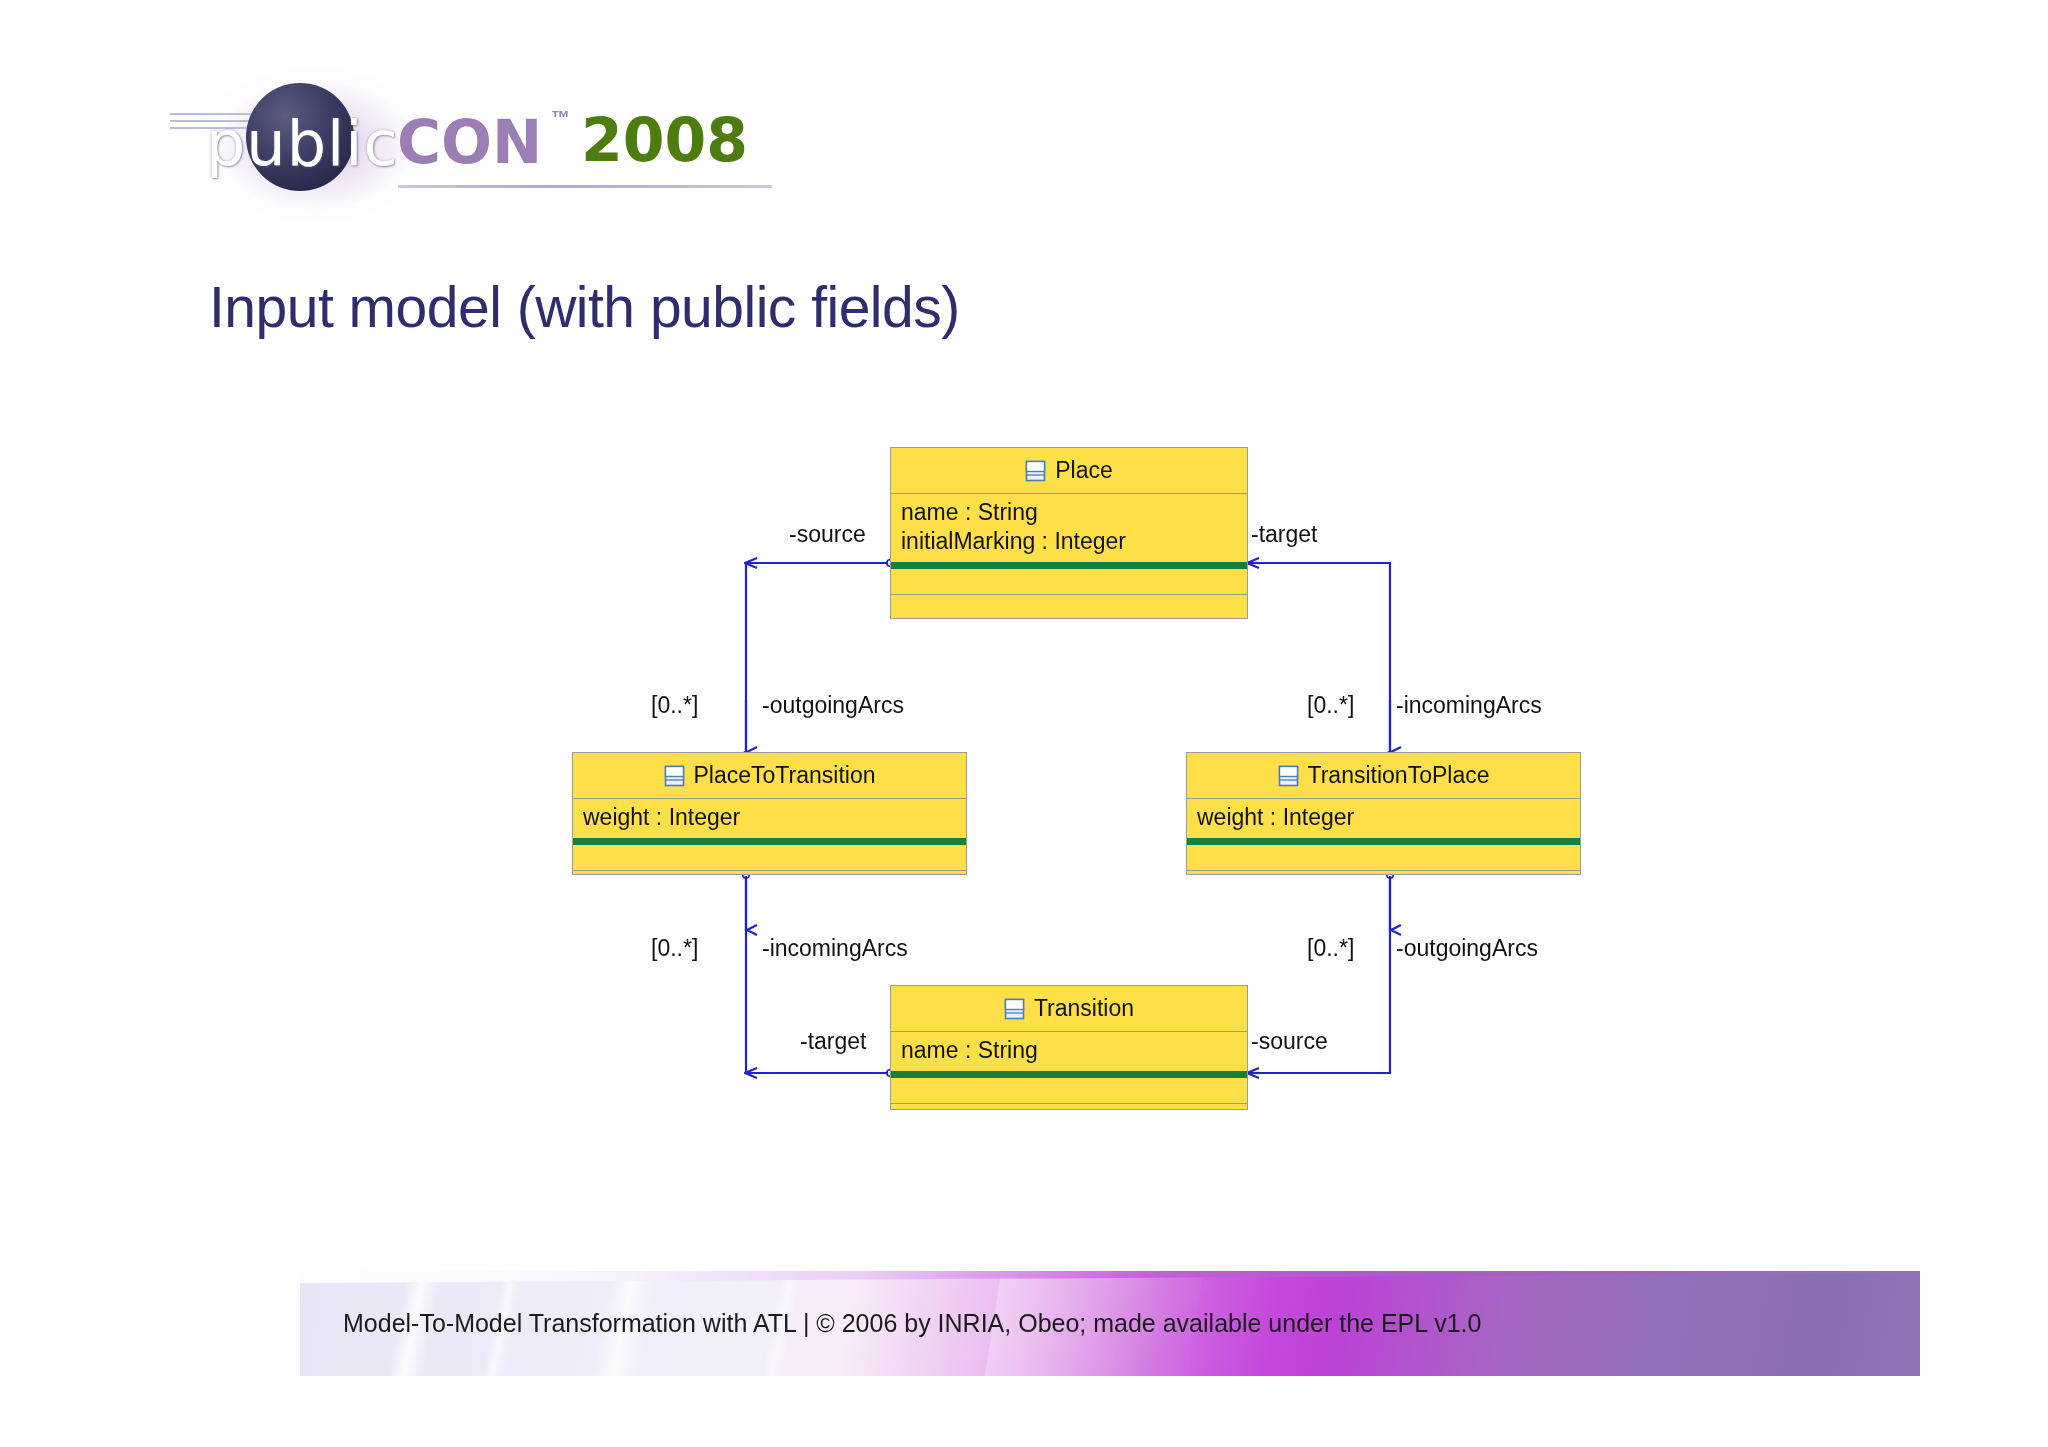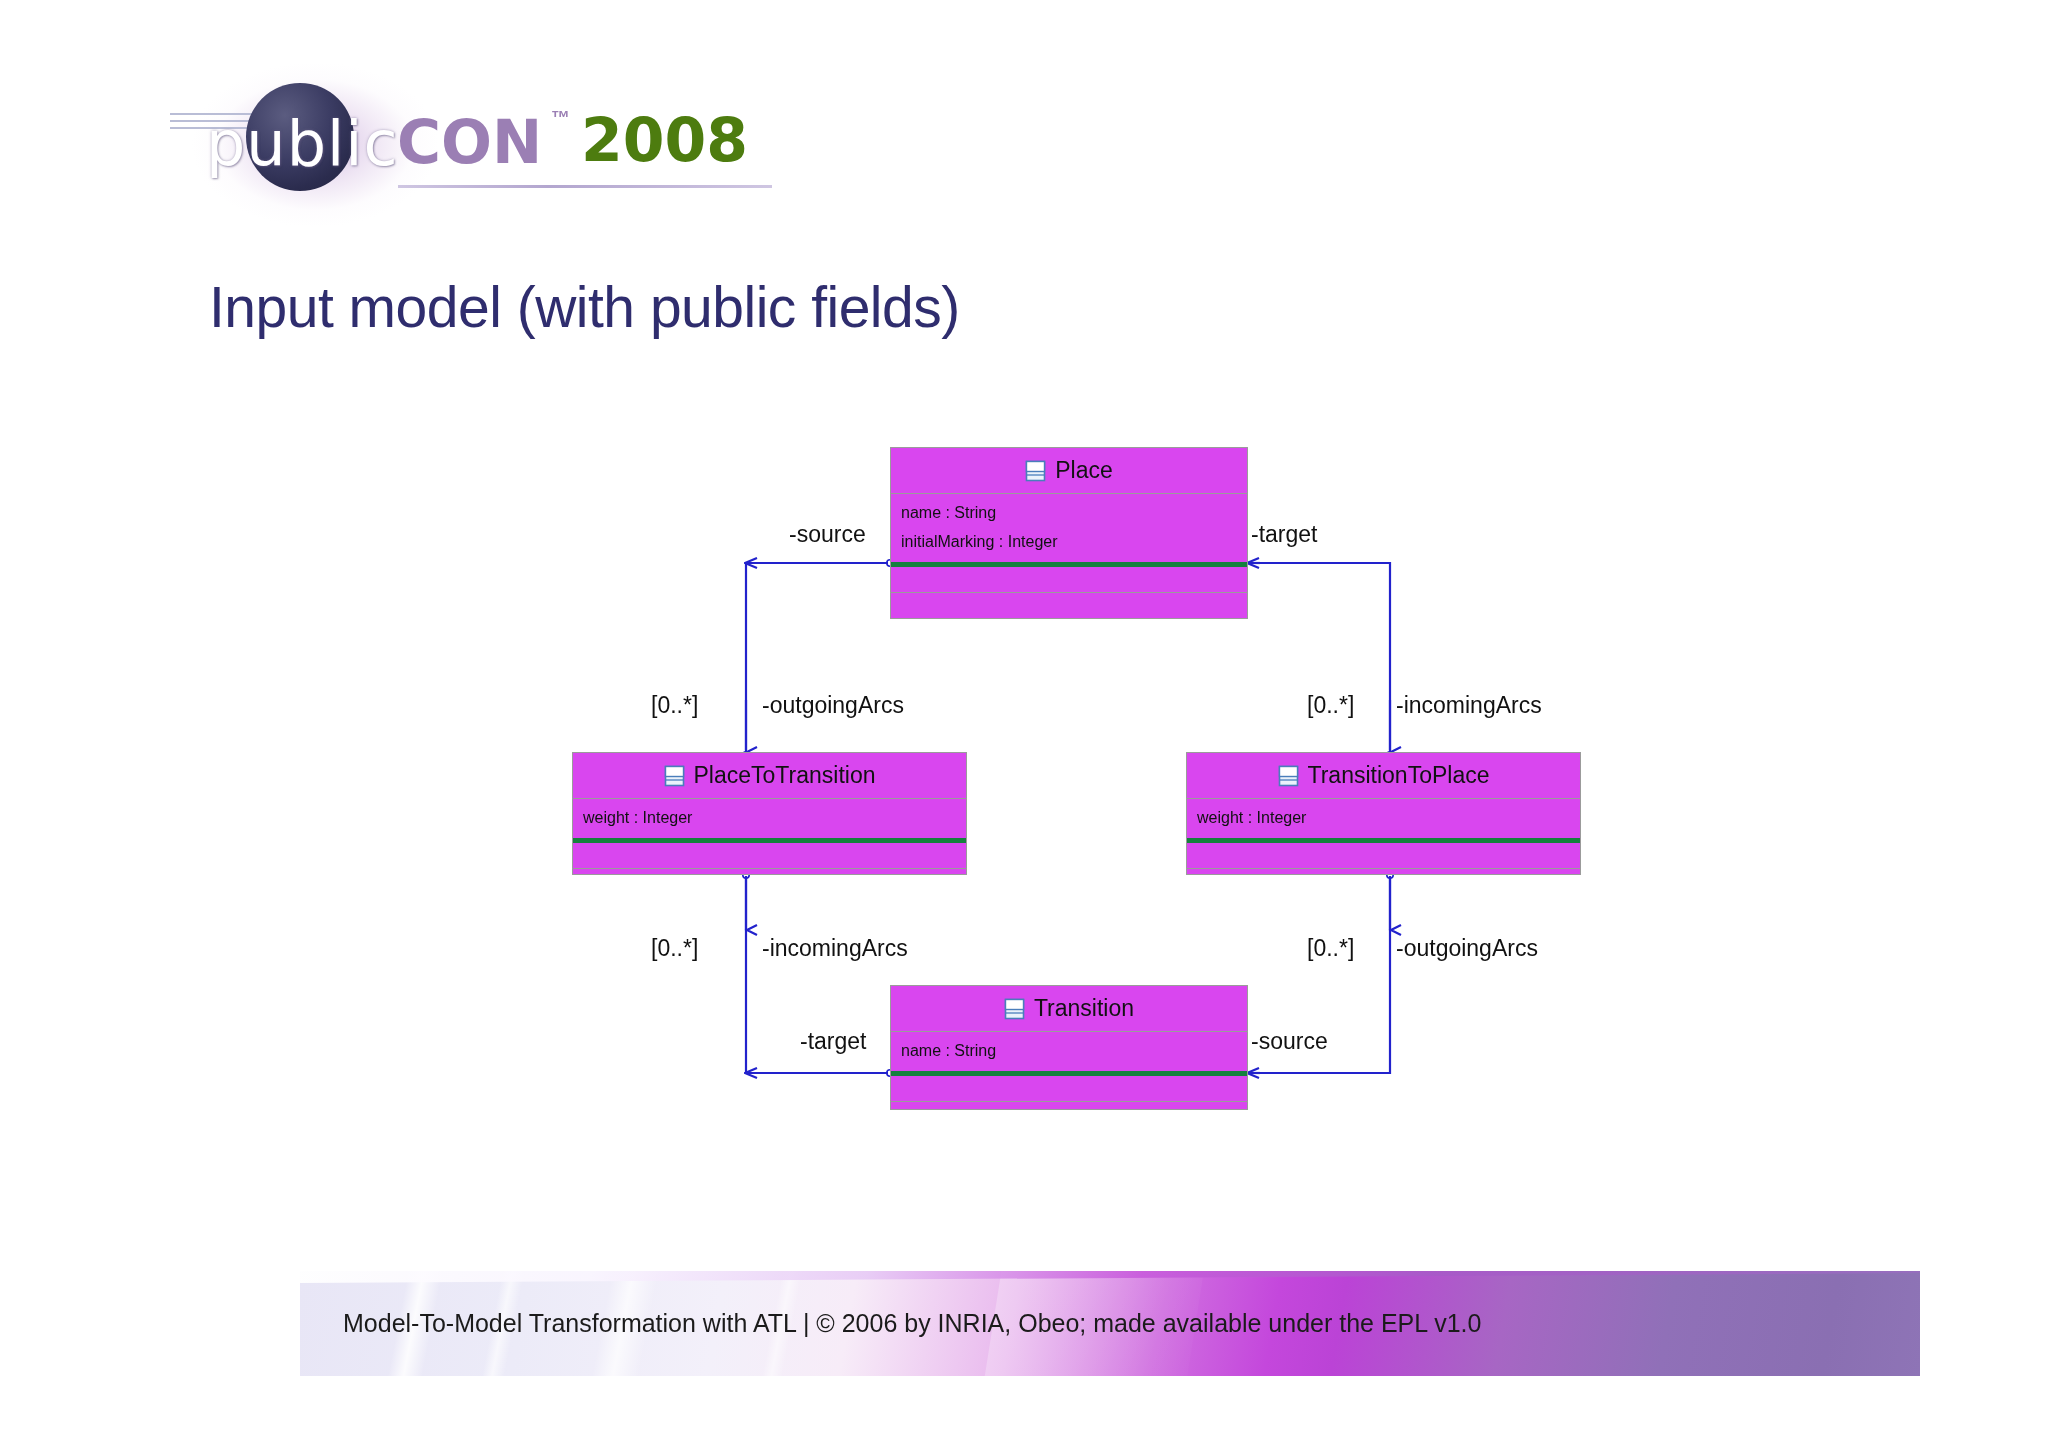--- a/index.html
+++ b/index.html
@@ -64,36 +64,36 @@
     letter-spacing:-0.5px;
     white-space:nowrap;
   }
 
   
   #diagram{position:absolute;left:0;top:0;width:2048px;height:1260px;}
   #edges{position:absolute;left:0;top:0;width:2048px;height:1260px;}
 
   .uml-box{
     position:absolute;
-    background:#d946ef;
+    background:#fde047;
     border:1px solid #9b9b9b;
     box-sizing:border-box;
   }
   .uml-header{
     height:45px;line-height:45px;text-align:center;
     border-bottom:1px solid #9b9b9b;
     font-size:23px;color:#111;white-space:nowrap;
   }
   .uml-header .cls-icon{
     display:inline-block;width:21px;height:22px;vertical-align:-4px;margin-right:9px;
   }
   .uml-attrs{
-    border-bottom:5px solid #15803d;
+    border-bottom:7px solid #15803d;
     padding:4px 10px 6px 10px;
-    font-size:16px;color:#111;line-height:29px;
+    font-size:23px;color:#111;line-height:29px;
   }
   .uml-attrs div{white-space:nowrap;}
   .uml-empty{height:25px;border-bottom:1px solid #9b9b9b;}
   .uml-empty.last{border-bottom:none;}
 
   .edge-label{
     position:absolute;font-size:23px;color:#111;white-space:nowrap;
   }
 
   

